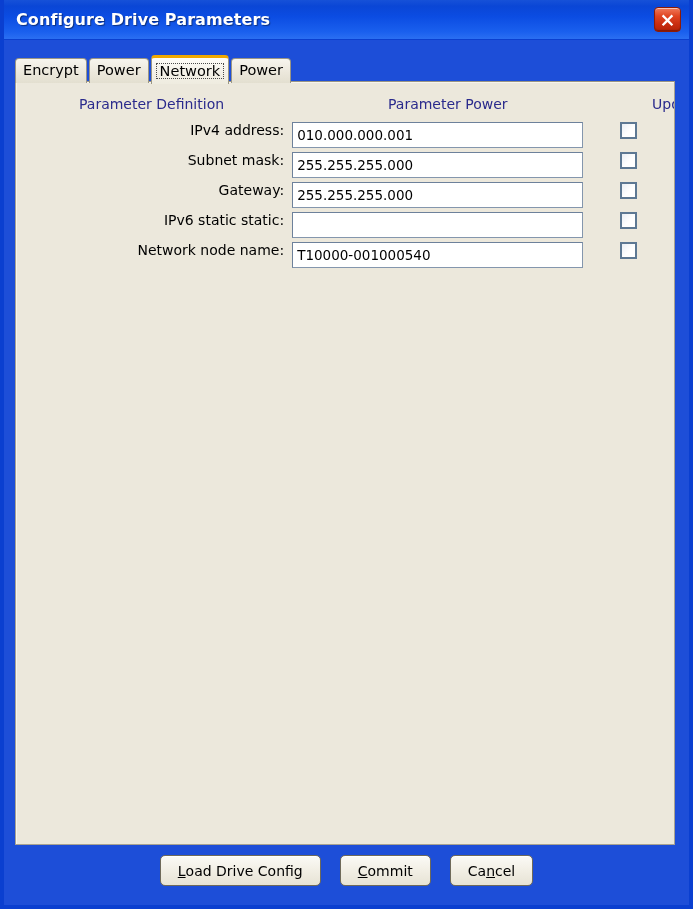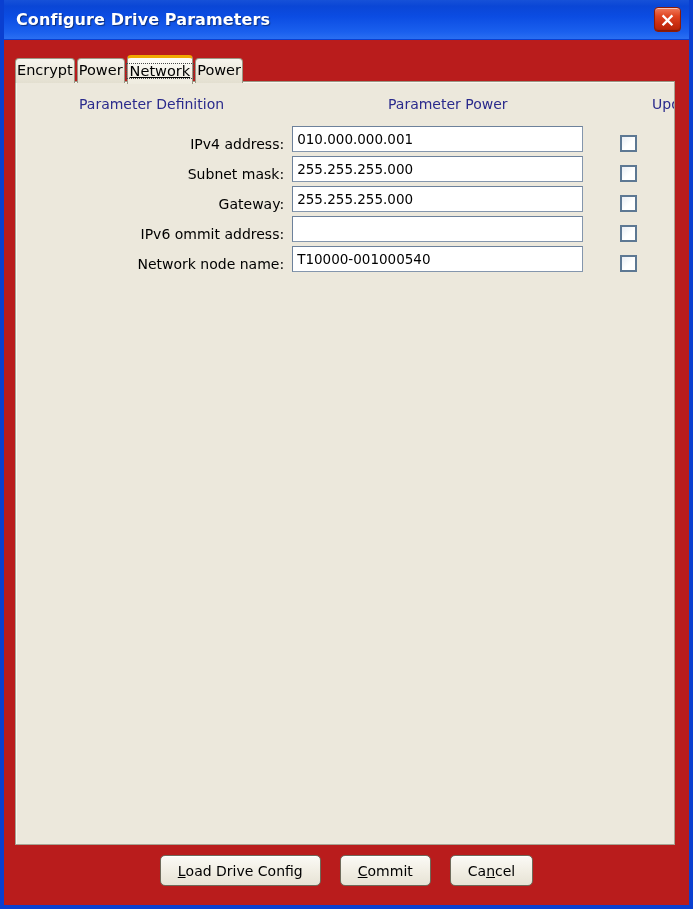--- a/index.html
+++ b/index.html
@@ -11,21 +11,21 @@
     font-family: "DejaVu Sans", "Liberation Sans", sans-serif;
     -webkit-font-smoothing: none;
   }
 
   
   .window {
     position: relative;
     width: 693px;
     height: 909px;
     box-sizing: border-box;
-    background: #b91c1c;
+    background: #1d4ed8;
     border: 4px solid #0a3fd0;
     border-top: none;
     overflow: hidden;
   }
 
   
   .titlebar {
     position: relative;
     height: 40px;
     box-sizing: border-box;
@@ -74,21 +74,21 @@
     top: 55px;
     height: 28px;
     display: flex;
     align-items: flex-end;
     z-index: 4;
   }
   .tab {
     position: relative;
     height: 25px;
     box-sizing: border-box;
-    padding: 0 1px;
+    padding: 0 7px;
     margin-right: 2px;
     display: flex;
     align-items: center;
     justify-content: center;
     font-size: 14.5px;
     color: #000000;
     background: linear-gradient(to bottom, #f7f5ee 0%, #ece8dc 55%, #e3dfd0 100%);
     border: 1px solid #9b9684;
     border-bottom: none;
     border-radius: 4px 4px 0 0;
@@ -100,21 +100,20 @@
     background: linear-gradient(to bottom, #fdfcf8 0%, #f3f0e6 60%, #efece0 100%);
     border-color: #9b9684;
     border-top: 3px solid #f0a800;
     z-index: 6;
     margin-bottom: -1px;
   }
   .tab.selected .tab-label {
     border: 1px dotted #4a4a4a;
     padding: 0 3px;
     margin: 8px -3px;
-    text-decoration: underline;
   }
   .tab-label { line-height: 1; padding-bottom: 1px; }
 
   
   .tabpanel {
     position: absolute;
     left: 11px;
     top: 81px;
     width: 660px;
     height: 764px;
@@ -147,21 +146,21 @@
   .form-rows {
     position: absolute;
     left: 0;
     top: 40px;
     width: 100%;
   }
   .row {
     position: relative;
     height: 30px;
     display: flex;
-    align-items: flex-end;
+    align-items: flex-start;
   }
   .row-label {
     width: 277px;
     text-align: right;
     padding-right: 8px;
     box-sizing: border-box;
     font-size: 14px;
     color: #000000;
     white-space: nowrap;
   }
@@ -283,21 +282,21 @@
 
       <div class="row">
         <div class="row-label">Gateway:</div>
         <input class="row-input" type="text" value="255.255.255.000" style="">
         <div class="row-check-cell">
           <div class="checkbox"></div>
         </div>
       </div>
 
       <div class="row">
-        <div class="row-label">IPv6 ommit address:</div>
+        <div class="row-label">IPv6 static static:</div>
         <input class="row-input" type="text" value="" style="">
         <div class="row-check-cell">
           <div class="checkbox"></div>
         </div>
       </div>
 
       <div class="row">
         <div class="row-label">Network node name:</div>
         <input class="row-input" type="text" value="T10000-001000540" style="">
         <div class="row-check-cell">

